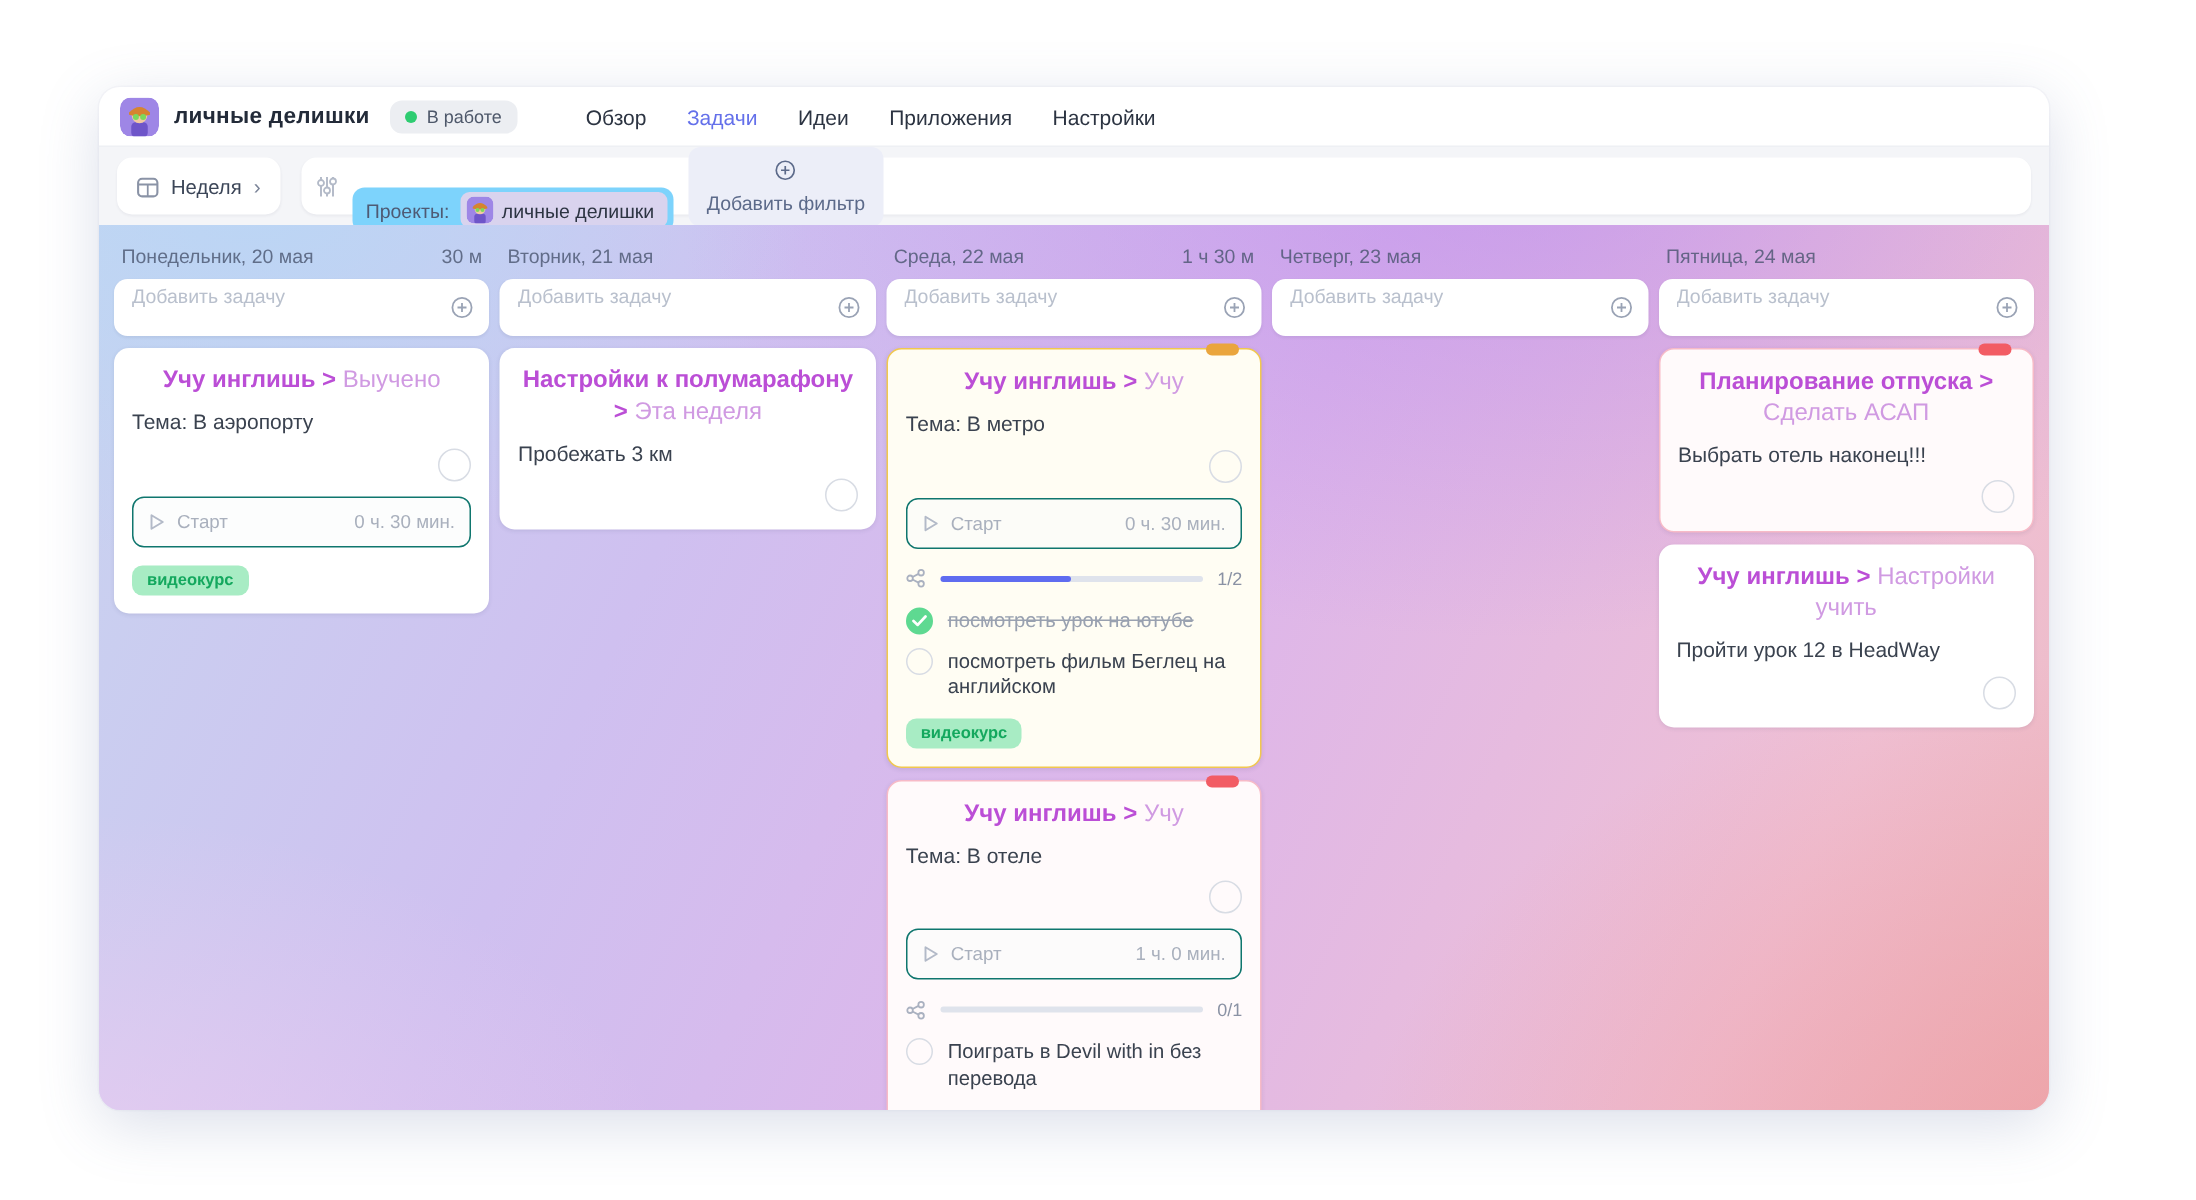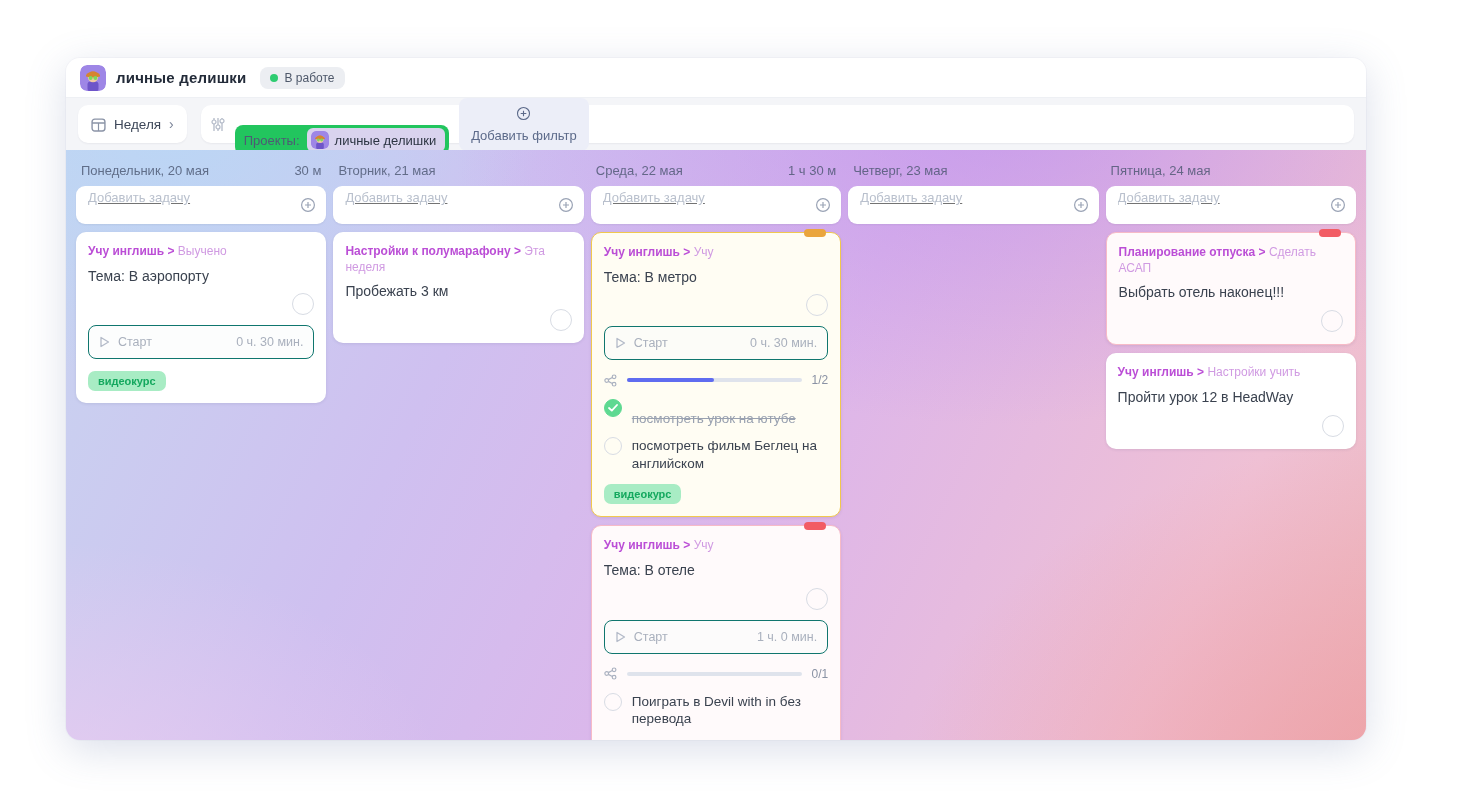--- a/index.html
+++ b/index.html
@@ -16,65 +16,65 @@
   .status-dot { width:8px; height:8px; border-radius:50%; background:#2ecc71; }
   .nav { display:flex; gap:27px; margin-left:46px; font-size:14px; color:#2c3442; }
   .nav-item { cursor:pointer; }
   .nav-item.active { color:#6470ea; }
 
   
   .toolbar { height:52px; display:flex; align-items:center; padding:7px 12px; gap:14px; background:#f4f5f8; flex:0 0 auto; }
   .week-btn { background:#fff; border-radius:10px; height:38px; display:flex; align-items:center; gap:8px; padding:0 13px; font-size:13.5px; color:#3c4658; box-shadow:0 1px 2px rgba(30,40,70,0.06); cursor:pointer; }
   .chev { color:#7b8498; font-size:14px; }
   .filter-group { flex:1; background:#fff; border-radius:10px; height:38px; display:flex; align-items:center; gap:10px; padding:0 10px; box-shadow:0 1px 2px rgba(30,40,70,0.06); }
-  .projects-token { background:#22c55e; border-radius:8px; padding:3px 4px 3px 9px; display:flex; align-items:center; gap:7px; font-size:13px; color:#4e5a74;margin-top:32px; }
+  .projects-token { background:#7dd3fc; border-radius:8px; padding:3px 4px 3px 9px; display:flex; align-items:center; gap:7px; font-size:13px; color:#4e5a74;margin-top:32px; }
   .project-chip { background:#d9d3ee; border-radius:6px; padding:3px 9px 3px 4px; display:flex; align-items:center; gap:6px; color:#2c3442; cursor:pointer; }
   .chip-avatar { width:18px; height:18px; border-radius:5px; overflow:hidden; }
   .add-filter { background:#eceef8; border-radius:8px; padding:8px 12px; display:flex; align-items:center; gap:7px; font-size:13px; color:#5c6a8a; cursor:pointer;flex-direction:column; }
 
   
   .board { flex:1; padding:6px 10px 12px; display:grid; grid-template-columns:repeat(5,1fr); gap:7px; align-items:start; overflow:hidden;
     background:
       radial-gradient(620px 420px at 8% -4%, rgba(186,214,245,0.95), rgba(186,214,245,0) 60%),
       radial-gradient(900px 520px at 72% -8%, rgba(177,130,238,0.50), rgba(177,130,238,0) 62%),
       radial-gradient(820px 560px at 104% 108%, rgba(238,148,152,0.65), rgba(238,148,152,0) 62%),
       radial-gradient(700px 480px at -2% 115%, rgba(242,205,240,0.75), rgba(242,205,240,0) 60%),
       linear-gradient(115deg,#c8d4f0 0%,#cfc0f0 30%,#ddb6ea 55%,#efc0d4 85%,#edb9c0 100%);
   }
   .column { display:flex; flex-direction:column; min-width:0; }
   .col-header { display:flex; justify-content:space-between; align-items:center; font-size:13px; color:rgba(73,84,110,0.80); padding:7px 5px 8px; }
   .add-task { position:relative; }
-  .add-task input { width:100%; height:38px; border:none; outline:none; border-radius:9px; padding:0 34px 15px 12px; font-size:13px; color:#737373; background:#fff; box-shadow:0 1px 2px rgba(30,40,70,0.07);text-decoration:underline; }
+  .add-task input { width:100%; height:38px; border:none; outline:none; border-radius:9px; padding:0 34px 15px 12px; font-size:13px; color:#0369a1; background:#fff; box-shadow:0 1px 2px rgba(30,40,70,0.07); }
   .add-task input::placeholder { color:#b9c0cd; }
   .plus-icon { position:absolute; right:10px; top:11px; width:16px; height:16px; }
 
   
   .card { position:relative; background:#fff; border-radius:10px; padding:12px; margin-top:8px; box-shadow:0 1px 3px rgba(40,50,90,0.10); }
   .card.accent-yellow { background:#fffdf3; border:1.5px solid #f1c84e; }
   .card.accent-pink   { background:#fffafb; border:1.5px solid #f7bac7; }
   .card-tab { position:absolute; top:-4px; right:14px; width:22px; height:8px; border-radius:4px; }
   .tab-orange { background:#eaa53d; }
   .tab-red    { background:#f25c64; }
-  .crumbs { font-size:12px; line-height:1.3; }
+  .crumbs { font-size:16px; line-height:1.3;text-align:center; }
   .crumb-project, .crumb-sep { color:#bb4ed6; font-weight:bold; }
   .crumb-status { color:#d09ae2; }
   .card-title { margin-top:7px; font-size:14px; color:#3a424f; line-height:1.35; }
   .check-row { display:flex; justify-content:flex-end; margin-top:8px; }
   .check-circle { width:22px; height:22px; border:1.5px solid #d8dce4; border-radius:50%; background:transparent; cursor:pointer; }
   .timer-row { margin-top:10px; height:34px; border:1px solid #0f766e; background:rgba(250,251,252,.6); border-radius:8px; display:flex; align-items:center; padding:0 10px; gap:8px; color:#a9b0bd; font-size:12.5px; cursor:pointer; }
   .timer-duration { margin-left:auto; }
   .progress-row { margin-top:13px; display:flex; align-items:center; gap:10px; }
   .progress-track { flex:1; height:4px; background:#dfe3ec; border-radius:2px; position:relative; }
   .progress-fill { position:absolute; left:0; top:0; height:100%; background:#5f6cf0; border-radius:2px; }
   .progress-label { font-size:12px; color:#8a92a4; }
   .checklist { margin-top:12px; display:flex; flex-direction:column; gap:9px; }
   .cl-item { display:flex; gap:10px; align-items:flex-start; color:#3a424f; font-size:13.5px; line-height:1.3; }
   .cl-circle { width:18px; height:18px; flex:0 0 auto; border-radius:50%; border:1.5px solid #d8dce4; cursor:pointer; display:flex; align-items:center; justify-content:center; }
   .cl-item.done .cl-circle { background:#5ed991; border-color:#5ed991; }
-  .cl-item.done .cl-text { text-decoration:line-through; color:#99a1b0;margin-top:11px; }
+  .cl-item.done .cl-text { text-decoration:line-through; color:#99a1b0; }
   .tags-row { margin-top:12px; display:flex; gap:6px; }
   .tag { font-size:11px; font-weight:bold; padding:4px 10px; border-radius:7px; }
   .tag-green { background:#a8ecc4; color:#14a85e; }
   .tag-blue  { background:#a3d7f6; color:#2b8cd1; }
   svg { display:block; }
 </style>
 </head>
 <body>
 
 <div class="window">
@@ -88,20 +88,27 @@
         <path d="M6 10 Q13 2.5 20 10 L20 11.5 Q13 13.5 6 11.5 Z" fill="#d6842f"></path>
         <circle cx="10.6" cy="13" r="2" fill="#7bd95c"></circle>
         <circle cx="15.4" cy="13" r="2" fill="#7bd95c"></circle>
       </svg>
     </span>
     <span class="app-title">личные делишки</span>
     <span class="status-badge">
       <span class="status-dot"></span>
       <span>В работе</span>
     </span>
+    <div class="nav">
+      <span class="nav-item">Обзор</span>
+      <span class="nav-item active">Задачи</span>
+      <span class="nav-item">Идеи</span>
+      <span class="nav-item">Приложения</span>
+      <span class="nav-item">Настройки</span>
+    </div>
   </div>
 
   <div class="toolbar">
     <div class="week-btn">
       <svg width="15" height="15" viewBox="0 0 14 14">
         <rect x="1" y="2" width="12" height="11" rx="2.5" fill="none" stroke="#8a93a6" stroke-width="1.3"></rect>
         <line x1="1" y1="5.6" x2="13" y2="5.6" stroke="#8a93a6" stroke-width="1.3"></line>
         <line x1="7" y1="5.6" x2="7" y2="13" stroke="#8a93a6" stroke-width="1.1"></line>
       </svg>
       <span>Неделя</span>

